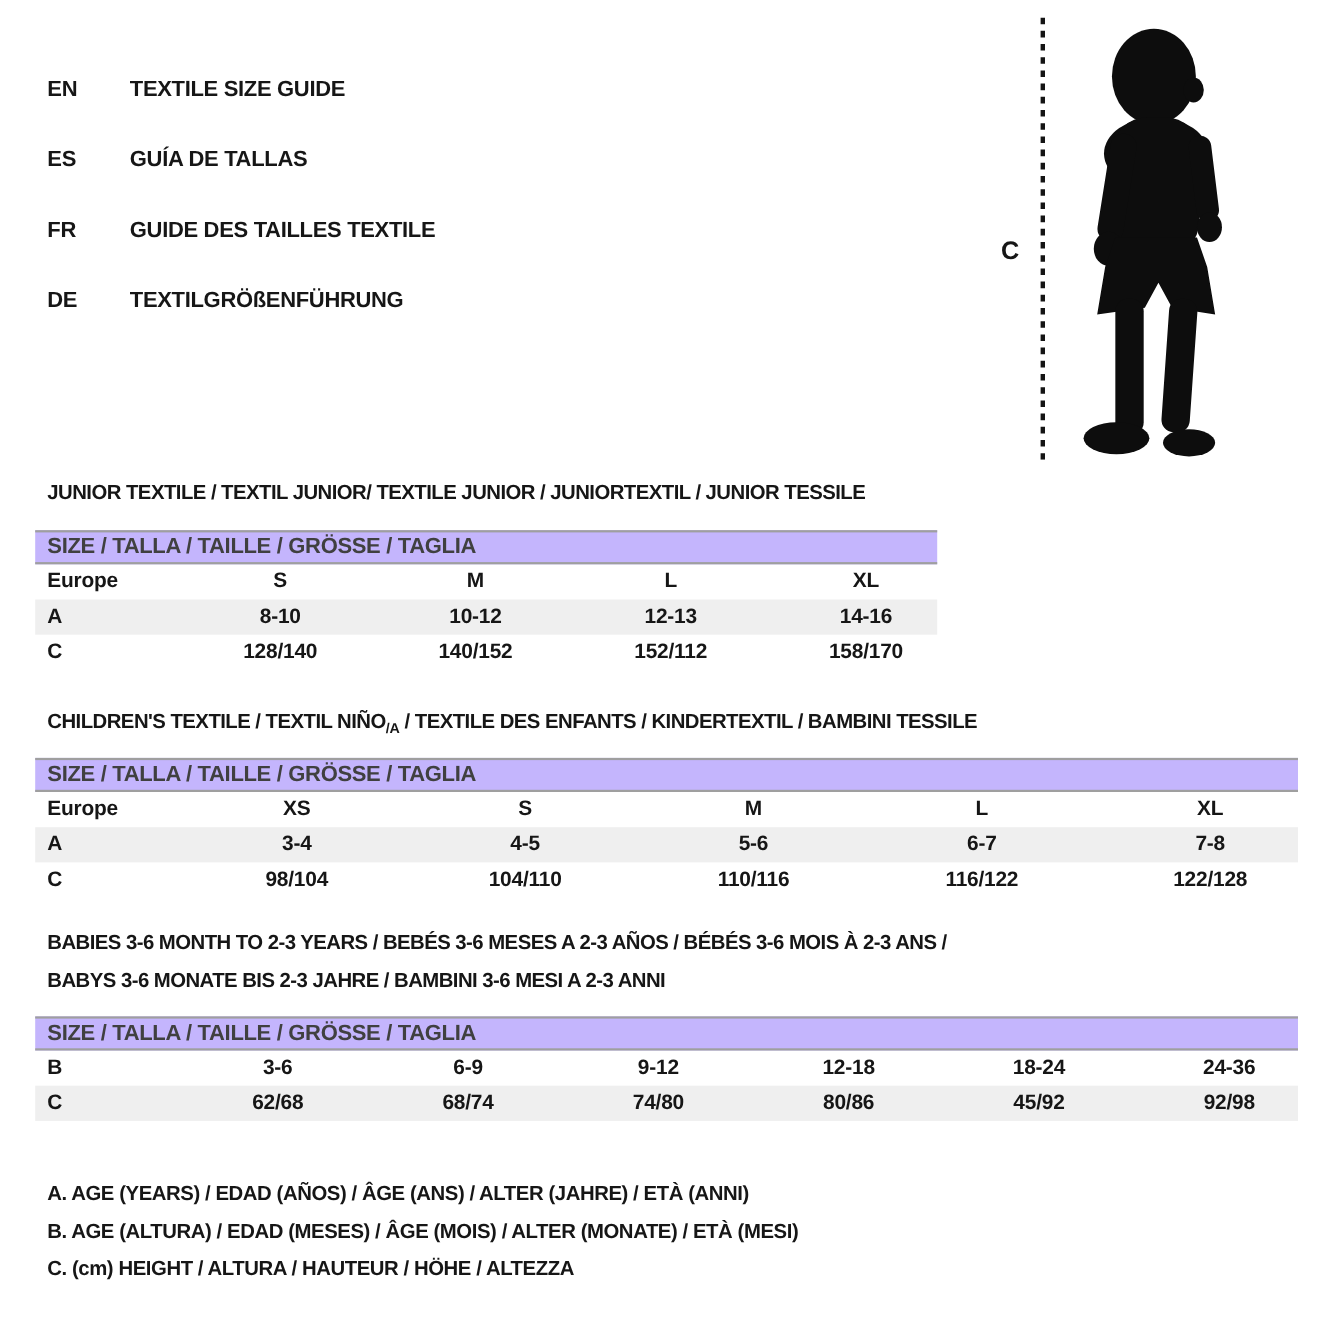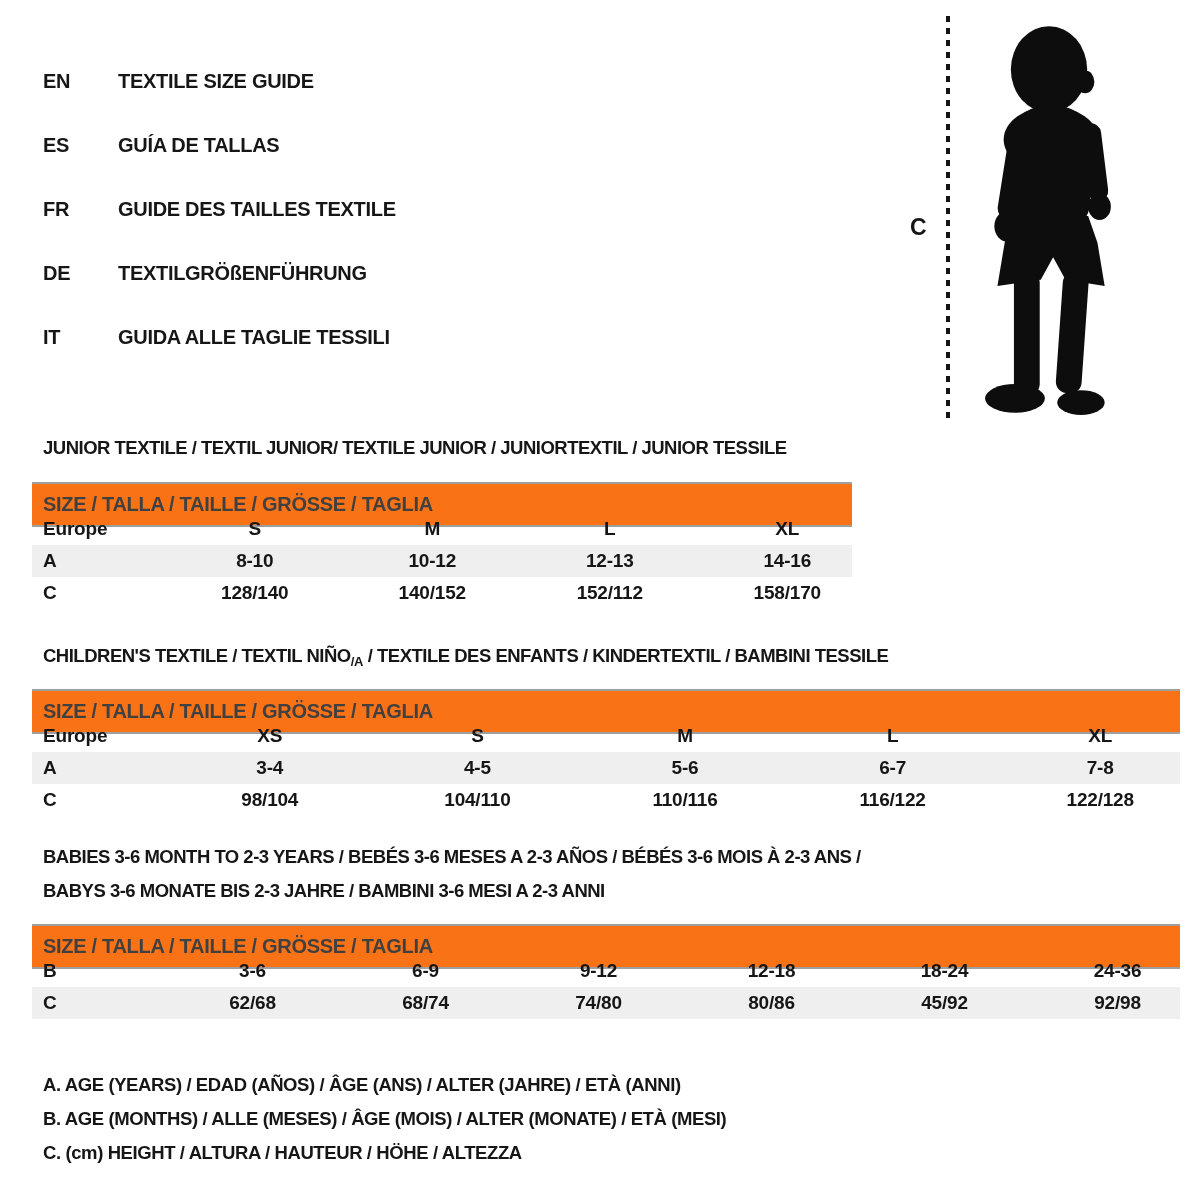--- a/index.html
+++ b/index.html
@@ -22,22 +22,22 @@
   
   .section-title{
     position:absolute;left:43px;
     font-size:18.5px;font-weight:bold;letter-spacing:-0.5px;
     white-space:nowrap;color:#161616;
   }
   .sub{font-size:13px;vertical-align:-4px;letter-spacing:-0.3px;}
   .two-line{line-height:34px;}
   
   .size-bar{
-    position:absolute;left:32px;box-sizing:border-box;height:45px;
-    background:#f97316;
+    position:absolute;left:32px;box-sizing:border-box;height:31px;
+    background:#c4b5fd;
     border-top:2px solid #9f9f9f;border-bottom:2px solid #9f9f9f;
     color:#404040;font-size:20px;font-weight:bold;letter-spacing:-0.3px;
     display:flex;align-items:center;padding-left:11px;
   }
   .trows{position:absolute;left:32px;}
   .trow{display:flex;height:32px;align-items:center;gap:48px;}
   .trow.shaded{background:#efefef;}
   .tlabel{width:110px;box-sizing:border-box;padding-left:11px;font-size:19px;font-weight:bold;letter-spacing:-0.2px;}
   .tcell{flex:1;text-align:center;font-size:19px;font-weight:bold;letter-spacing:-0.2px;}
   
@@ -58,24 +58,20 @@
       <span class="lang-code">ES</span>
       <span class="lang-title">GUÍA DE TALLAS</span>
     </div>
     <div class="lang-row">
       <span class="lang-code">FR</span>
       <span class="lang-title">GUIDE DES TAILLES TEXTILE</span>
     </div>
     <div class="lang-row">
       <span class="lang-code">DE</span>
       <span class="lang-title">TEXTILGRÖßENFÜHRUNG</span>
-    </div>
-    <div class="lang-row">
-      <span class="lang-code">IT</span>
-      <span class="lang-title">GUIDA ALLE TAGLIE TESSILI</span>
     </div>
   </div>
 
   <div class="measure-label">C</div>
   <svg class="measure-line" width="8" height="402">
     <line x1="4" y1="0" x2="4" y2="402" stroke="#141414" stroke-width="4" stroke-dasharray="6 6"></line>
   </svg>
   <svg class="silhouette" width="166" height="398" viewBox="0 0 160 386">
     <g fill="#0d0d0d">
       <ellipse cx="80" cy="48" rx="37" ry="42"></ellipse>
@@ -176,17 +172,17 @@
         <div class="tcell">68/74</div>
         <div class="tcell">74/80</div>
         <div class="tcell">80/86</div>
         <div class="tcell">45/92</div>
         <div class="tcell">92/98</div>
       </div>
     </div>
 
   <div class="legend">
     <div class="legend-line">A. AGE (YEARS) / EDAD (AÑOS) / ÂGE (ANS) / ALTER (JAHRE) / ETÀ (ANNI)</div>
-    <div class="legend-line">B. AGE (MONTHS) / ALLE (MESES) / ÂGE (MOIS) / ALTER (MONATE) / ETÀ (MESI)</div>
+    <div class="legend-line">B. AGE (ALTURA) / EDAD (MESES) / ÂGE (MOIS) / ALTER (MONATE) / ETÀ (MESI)</div>
     <div class="legend-line">C. (cm) HEIGHT / ALTURA / HAUTEUR / HÖHE / ALTEZZA</div>
   </div>
 
 </div>
 
 </body></html>

